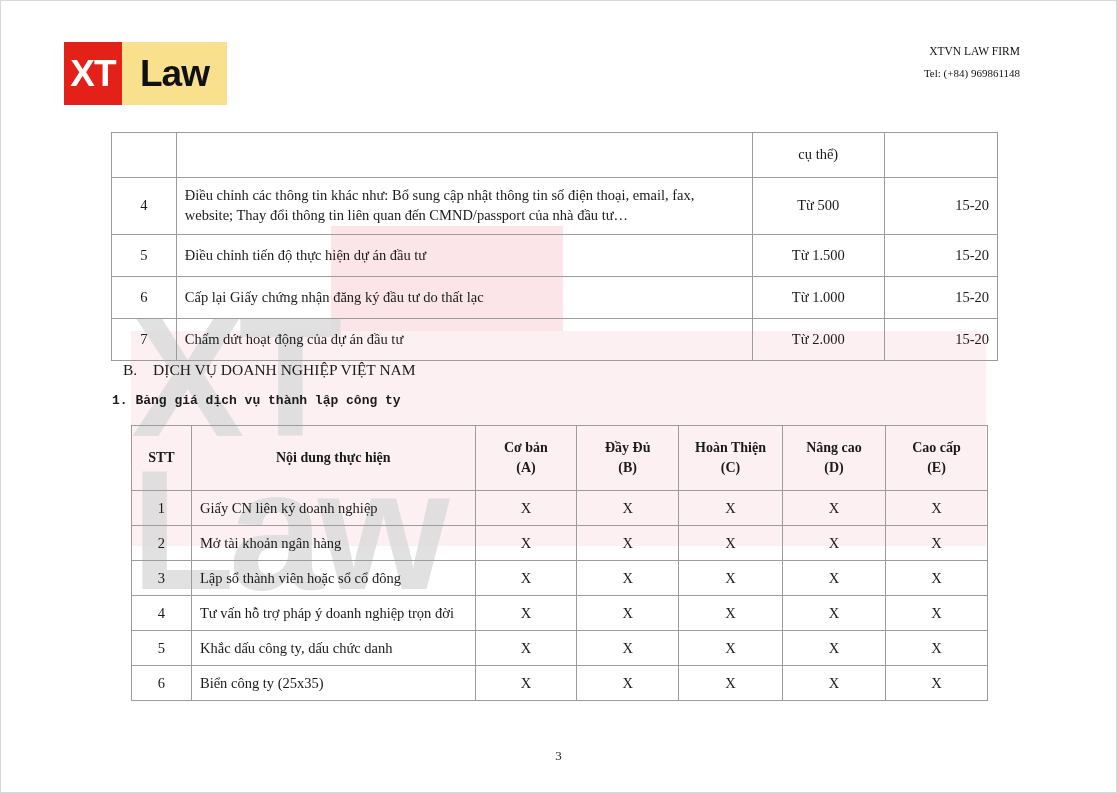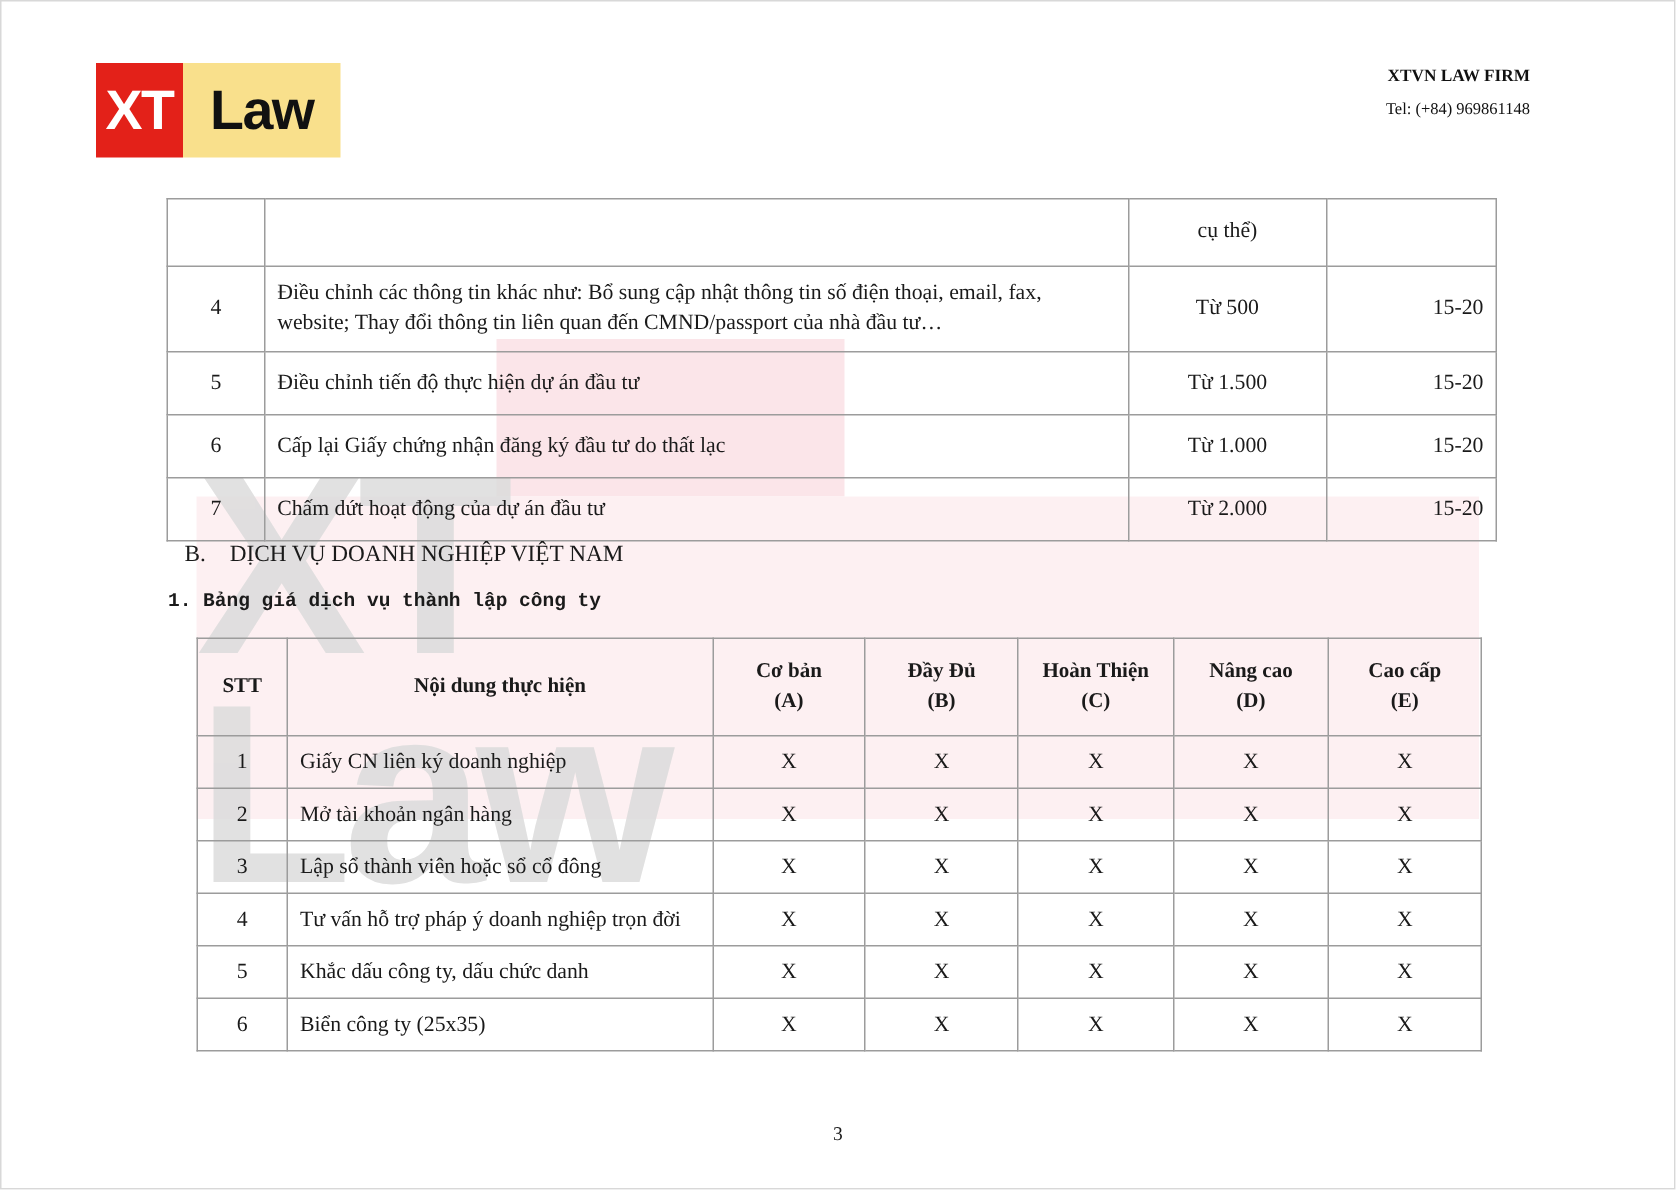--- a/index.html
+++ b/index.html
@@ -104,21 +104,21 @@
     position: absolute;
     right: 96px;
     top: 40px;
     text-align: right;
     font-family: "Liberation Serif", serif;
     font-size: 11px;
     line-height: 1.9;
     color: #111111;
   }
   .firm-name {
-    font-weight: bold;
+    font-weight: normal;
     font-size: 11.5px;
   }
 
   
   .tbl {
     position: absolute;
     border-collapse: collapse;
     z-index: 2;
     font-family: "Liberation Serif", serif;
     padding-left: 22px;

